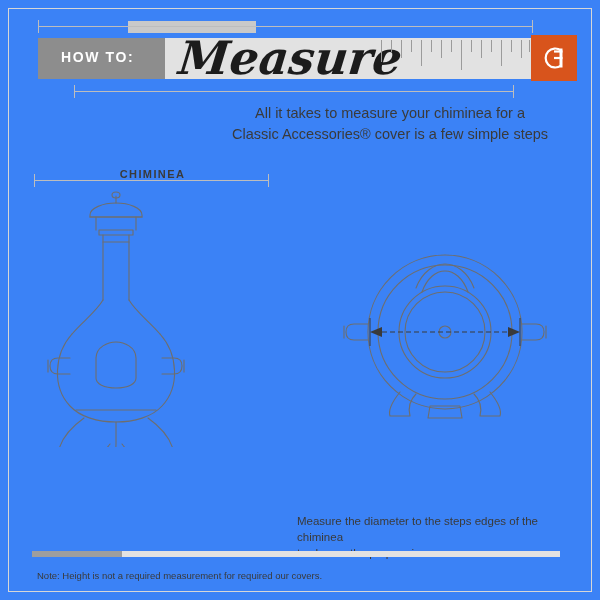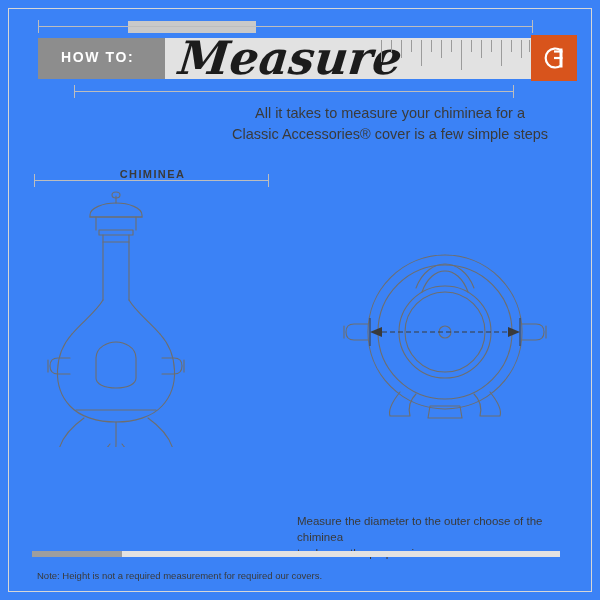--- a/index.html
+++ b/index.html
@@ -387,20 +387,20 @@
         <line x1="190" y1="78" x2="190" y2="106"></line>
       </g>
       <g fill="#3a3a3a">
         <polygon points="40,92 52,87 52,97"></polygon>
         <polygon points="190,92 178,87 178,97"></polygon>
       </g>
     </svg>
   </div>
 
   <div class="caption">
-    <div>Measure the diameter to the outer choose of the chiminea</div>
+    <div>Measure the diameter to the steps edges of the chiminea</div>
     <div>to choose the proper size.</div>
   </div>
 
   <div class="foot-band"></div>
   <div class="foot-band-dark"></div>
   <div class="footnote">Note: Height is not a required measurement for required our covers.</div>
 </div>
 
 </body></html>

